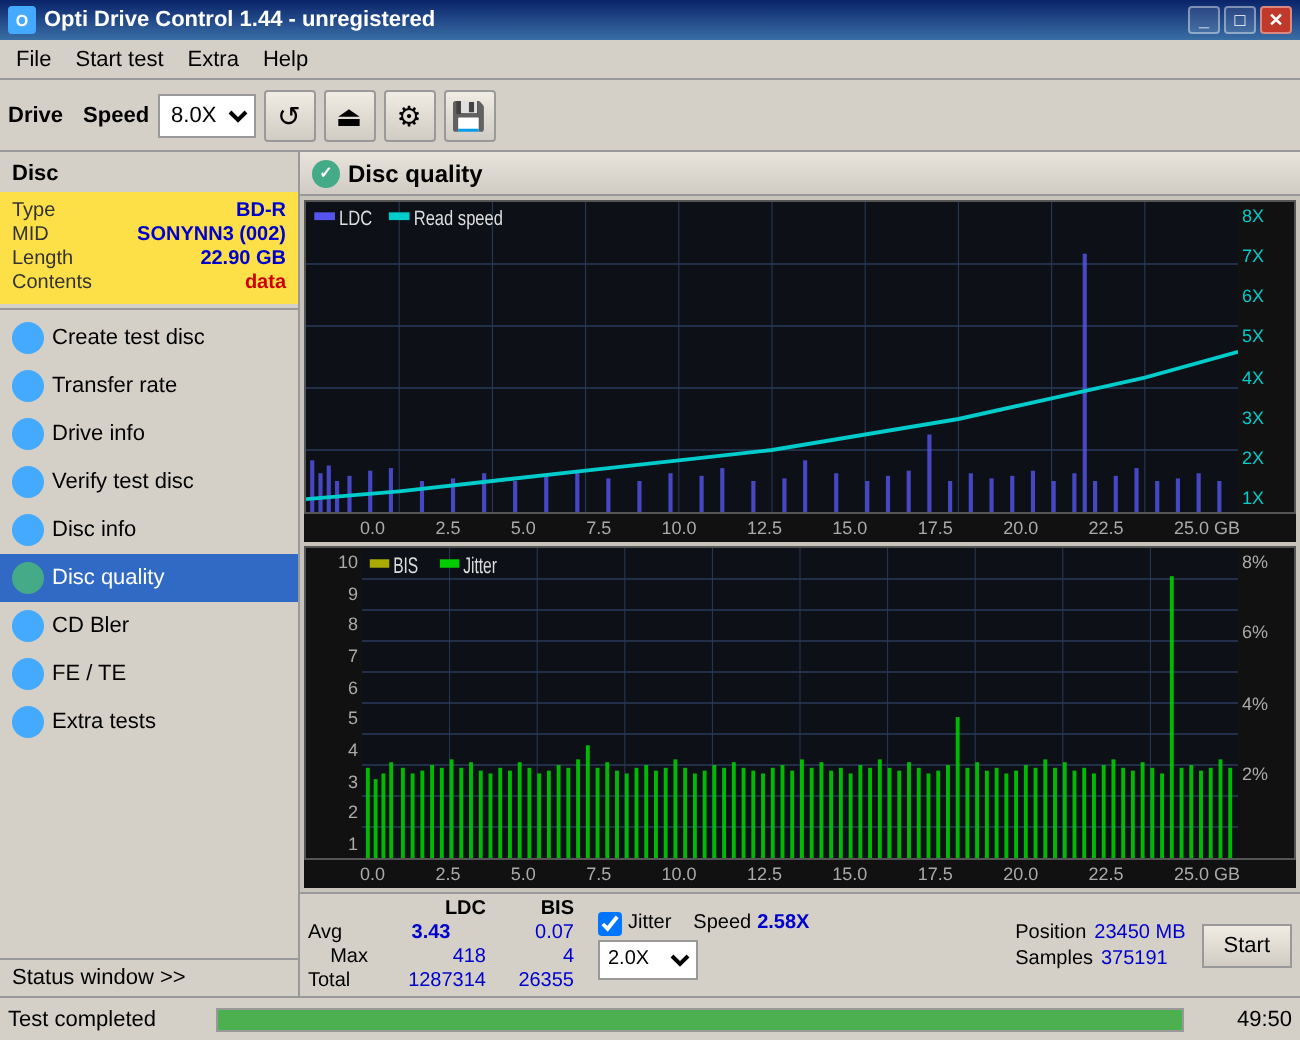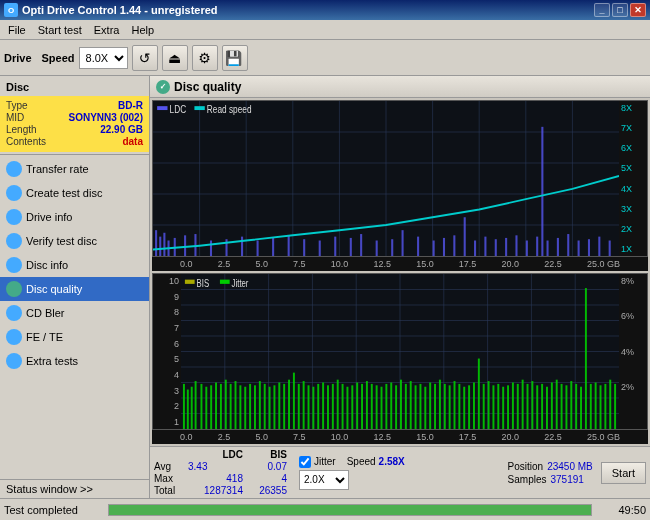--- a/index.html
+++ b/index.html
@@ -113,25 +113,25 @@
       </div>
       <div class="disc-info-row">
         <span class="disc-info-label">Contents</span>
         <span class="disc-info-value red">data</span>
       </div>
     </div>
     <div class="sidebar-divider"></div>
 
     <div class="sidebar-btn">
       <div class="sidebar-btn-icon blue"></div>
+      <span>Create test disc</span>
+    </div>
+    <div class="sidebar-btn">
+      <div class="sidebar-btn-icon blue"></div>
       <span>Transfer rate</span>
-    </div>
-    <div class="sidebar-btn">
-      <div class="sidebar-btn-icon blue"></div>
-      <span>Create test disc</span>
     </div>
     <div class="sidebar-btn">
       <div class="sidebar-btn-icon blue"></div>
       <span>Drive info</span>
     </div>
     <div class="sidebar-btn">
       <div class="sidebar-btn-icon blue"></div>
       <span>Verify test disc</span>
     </div>
     <div class="sidebar-btn">
@@ -437,25 +437,25 @@
 
     <div style="background:#d4d0c8; border-top:1px solid #999; padding:2px 4px; display:flex; align-items:center; font-size:10px; gap:4px;">
       <div>
         <div style="display:flex; gap:4px; margin-bottom:1px;">
           <span style="min-width:30px;"></span>
           <span style="min-width:55px; text-align:right; font-weight:bold;">LDC</span>
           <span style="min-width:40px; text-align:right; font-weight:bold;">BIS</span>
         </div>
         <div style="display:flex; gap:4px; margin-bottom:1px;">
           <span style="min-width:30px;">Avg</span>
-          <span style="min-width:55px; text-align:left; color:#0000cc;">3.43</span>
+          <span style="min-width:55px; text-align:center; color:#0000cc;font-weight:bold;">3.43</span>
           <span style="min-width:40px; text-align:right; color:#0000cc;">0.07</span>
         </div>
         <div style="display:flex; gap:4px; margin-bottom:1px;">
-          <span style="min-width:30px;">Max</span>
+          <span style="min-width:30px;text-align:right;">Max</span>
           <span style="min-width:55px; text-align:right; color:#0000cc;">418</span>
           <span style="min-width:40px; text-align:right; color:#0000cc;">4</span>
         </div>
         <div style="display:flex; gap:4px;">
           <span style="min-width:30px;">Total</span>
           <span style="min-width:55px; text-align:right; color:#0000cc;">1287314</span>
           <span style="min-width:40px; text-align:right; color:#0000cc;">26355</span>
         </div>
       </div>
 

